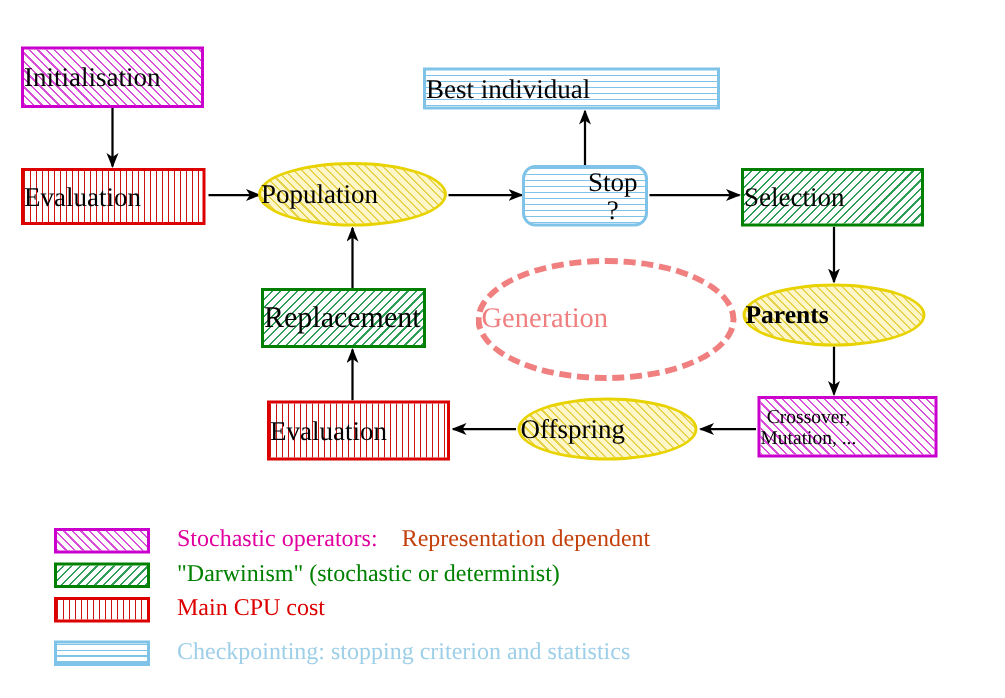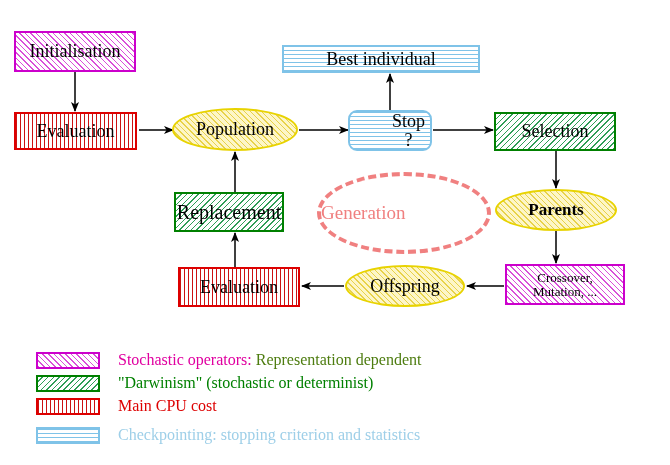--- a/index.html
+++ b/index.html
@@ -8,21 +8,21 @@
     background:#ffffff;
     font-family:"Liberation Serif","DejaVu Serif",serif;
     overflow:hidden;
   }
   #canvas{position:relative;width:670px;height:465px;}
   svg#wires{position:absolute;left:0;top:0;width:670px;height:465px;}
 
   .node{
     position:absolute;
     box-sizing:border-box;
-    display:flex;align-items:center;justify-content:center;
+    display:flex;align-items:center;
     text-align:center;
     color:#000000;
     line-height:1.05;
     z-index:3;
   }
   .node .lbl{position:relative;z-index:4;}
 
   
   .fill-magenta{
     background-color:#ffffff;
@@ -137,21 +137,21 @@
       </div>
       <div class="node fill-magenta" style="left: 505px; top: 264px; width: 120px; height: 41px; font-size: 13px;">
         <span class="lbl">Crossover,<br>Mutation, ...</span>
       </div>
     </div>
 
   <div id="legend">
       <div class="leg-row" style="top: 9px;">
         <div class="leg-swatch fill-magenta"></div>
         <span class="leg-text" style="color: rgb(224, 0, 160);">Stochastic operators:</span>
-        <span class="leg-text" style="color: #4d7c0f; margin-left: 4px;">Representation dependent</span>
+        <span class="leg-text" style="color: #c2410c; margin-left: 16px;">Representation dependent</span>
       </div>
       <div class="leg-row" style="top: 32px;">
         <div class="leg-swatch fill-green"></div>
         <span class="leg-text" style="color: rgb(0, 128, 0);">"Darwinism" (stochastic or determinist)</span>
       </div>
       <div class="leg-row" style="top: 55px;">
         <div class="leg-swatch fill-red"></div>
         <span class="leg-text" style="color: rgb(221, 0, 0);">Main CPU cost</span>
       </div>
       <div class="leg-row" style="top: 84px;">

